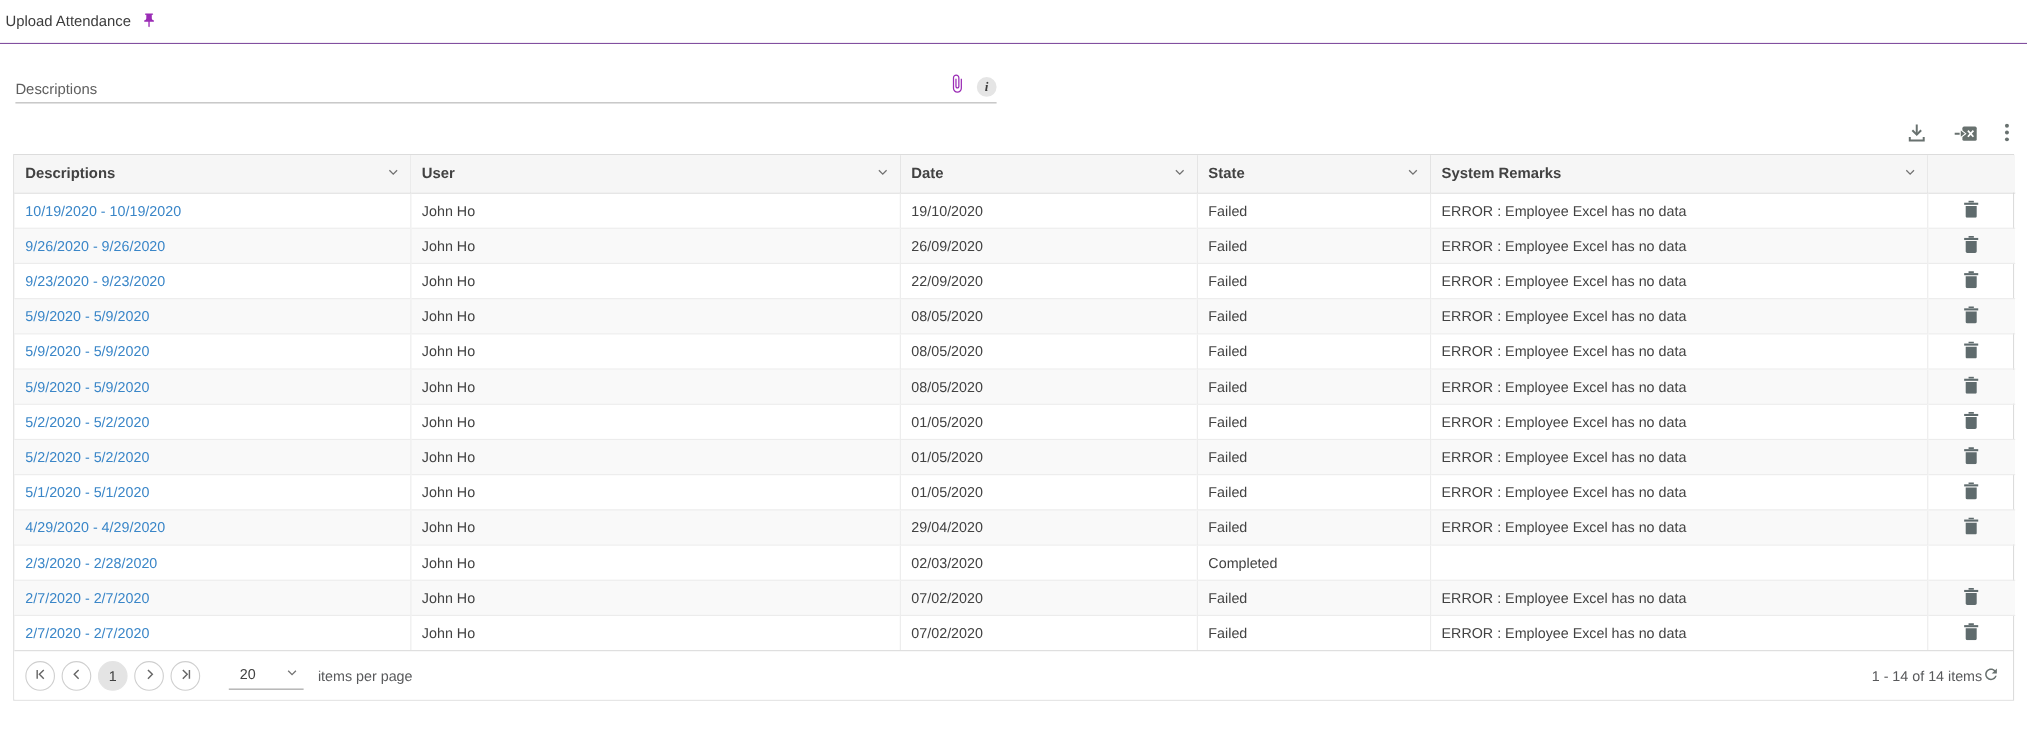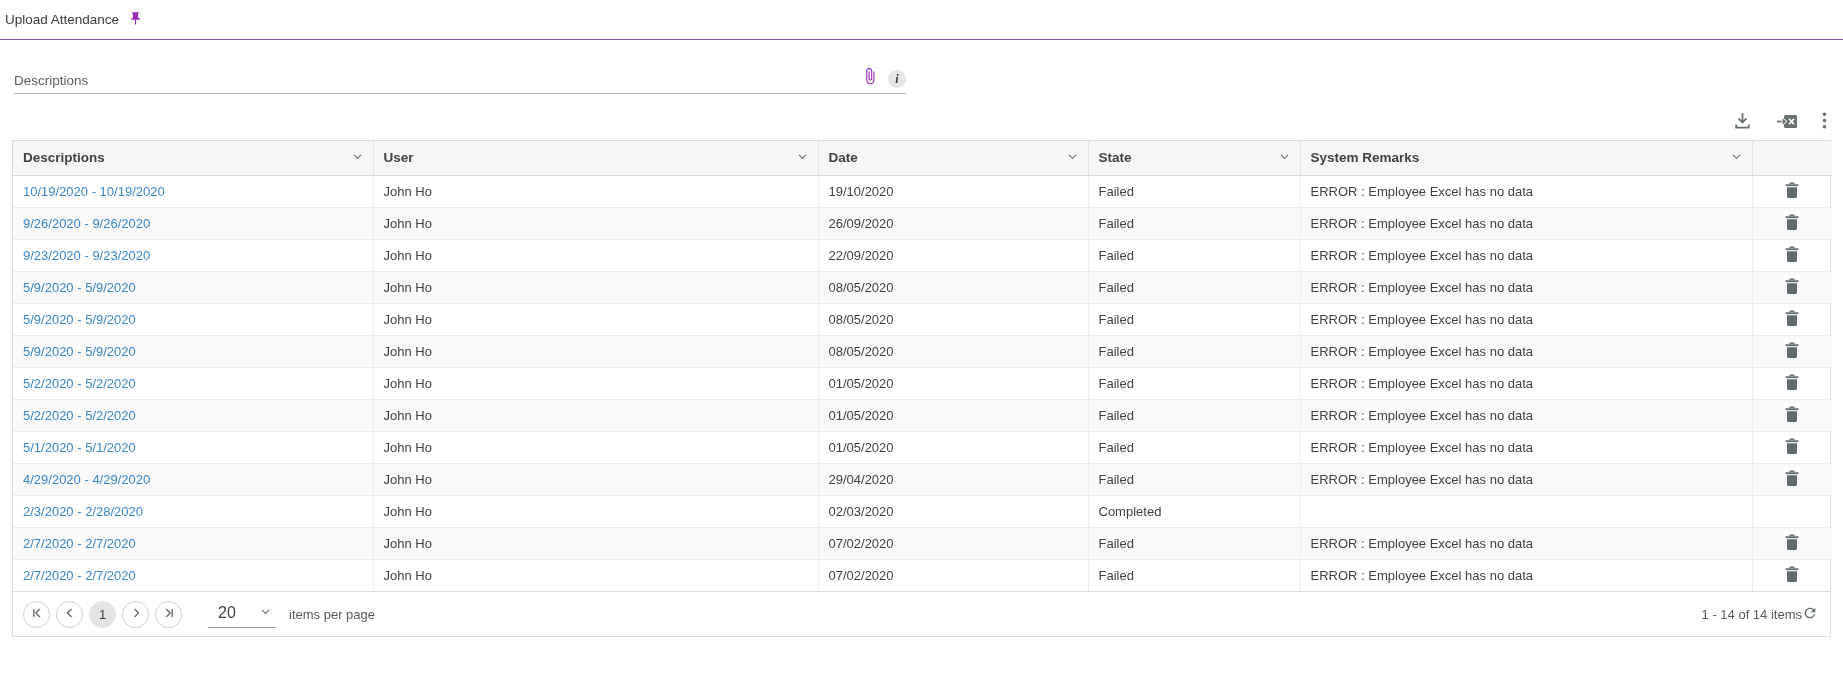--- a/index.html
+++ b/index.html
@@ -82,23 +82,23 @@
   .pager-btn {
     width: 27px; height: 27px; border-radius: 50%;
     border: 1px solid #cfcfcf; background: #fff;
     display: inline-flex; align-items: center; justify-content: center;
     margin-right: 6px; cursor: pointer; color: #424242; font-size: 13px;
   }
   .pager-btn.current { background: #e4e4e4; border-color: #e4e4e4; }
   .page-size {
     margin-left: 20px; width: 68px;
     border-bottom: 1px solid #9c9c9c;
-    display: inline-flex; align-items: flex-end; justify-content: space-between;
+    display: inline-flex; align-items: flex-start; justify-content: space-between;
     padding: 3px 4px 5px 10px; cursor: pointer; background: none; border-top: none; border-left: none; border-right: none;
-    font-size: 16px; color: #424242;
+    font-size: 13px; color: #424242;
   }
   .items-label { margin-left: 13px; }
   .pager-spacer { flex: 1; }
   .range-label { color: #58595b; }
 </style>
 </head>
 <body>
 
 <div class="page-titlebar">
   <span class="page-title">Upload Attendance</span>

